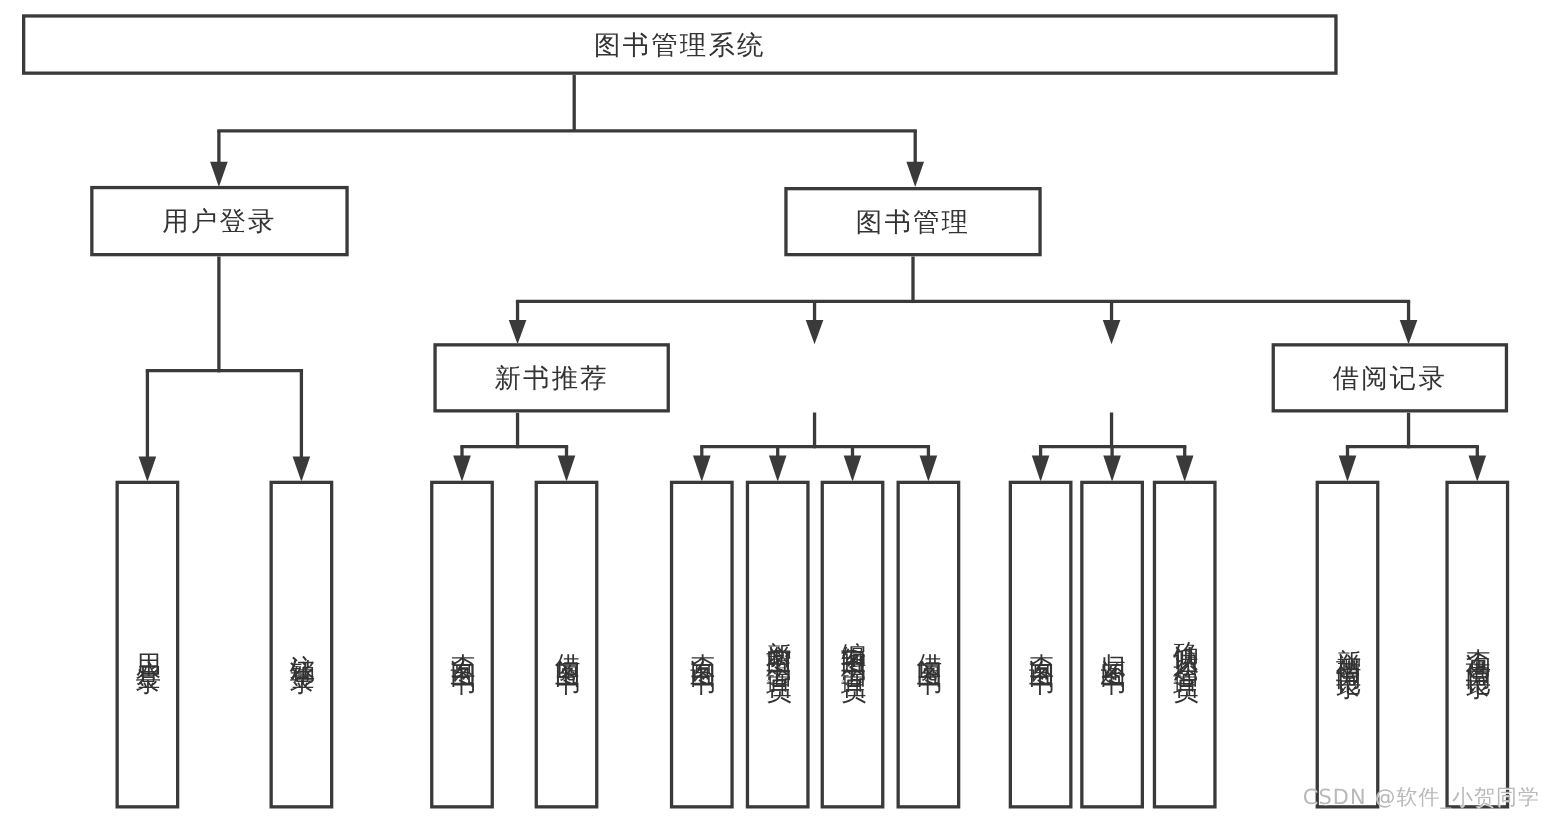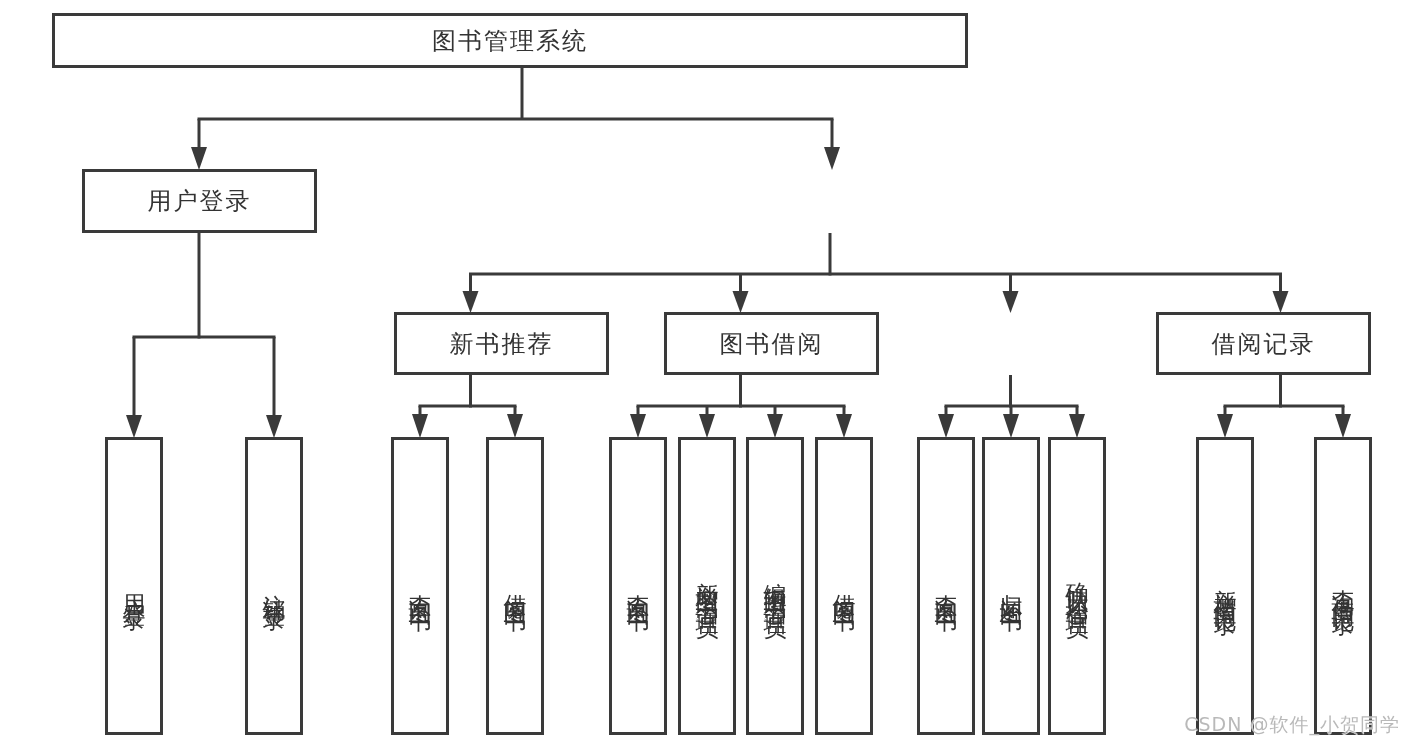--- a/index.html
+++ b/index.html
@@ -21,21 +21,21 @@
   svg.connectors path{stroke:var(--line);stroke-width:3;fill:none;}
   svg.connectors polygon{fill:var(--line);stroke:none;}
   .box{
     position:absolute;
     border:3px solid var(--line);
     background:var(--background);
     display:flex;align-items:center;justify-content:center;
     font-size:24px;letter-spacing:2px;color:var(--text);
     z-index:2;
   }
-  .root{left:20px;top:13px;width:916px;height:55px;margin-left:32px;}
+  .root{left:20px;top:13px;width:1196px;height:55px;}
   .lvl2-a{left:82px;top:169px;width:235px;height:64px;}
   .lvl2-b{left:713px;top:170px;width:234px;height:63px;}
   .lvl3{top:312px;width:215px;height:63px;margin-left:31px;}
   .leaf{
     position:absolute;
     top:437px;width:58px;height:298px;
     border:3px solid var(--line);
     background:var(--background);
     display:flex;align-items:center;justify-content:center;
     z-index:2;
@@ -117,23 +117,23 @@
     <path d="M1223.5 406 H1344.5"></path>
     <path d="M1225 406 V416"></path>
     <polygon points="1217,414 1233,414 1225,438"></polygon>
     <path d="M1343 406 V416"></path>
     <polygon points="1335,414 1351,414 1343,438"></polygon>
   </svg>
 
   <div class="box root">图书管理系统</div>
 
   <div class="box lvl2-a">用户登录</div>
+  <div class="box lvl2-b">图书管理</div>
 
   <div class="box lvl3" style="left:363px">新书推荐</div>
-  <div class="box lvl3" style="left:633px">图书借阅</div>
   <div class="box lvl3" style="left:1125px">借阅记录</div>
 
   <div class="leaf" style="left:105px">
     <span class="vtext">用户登录</span>
   </div>
   <div class="leaf" style="left:245px">
     <span class="vtext">注销登录</span>
   </div>
 
   <div class="leaf" style="left:391px">

